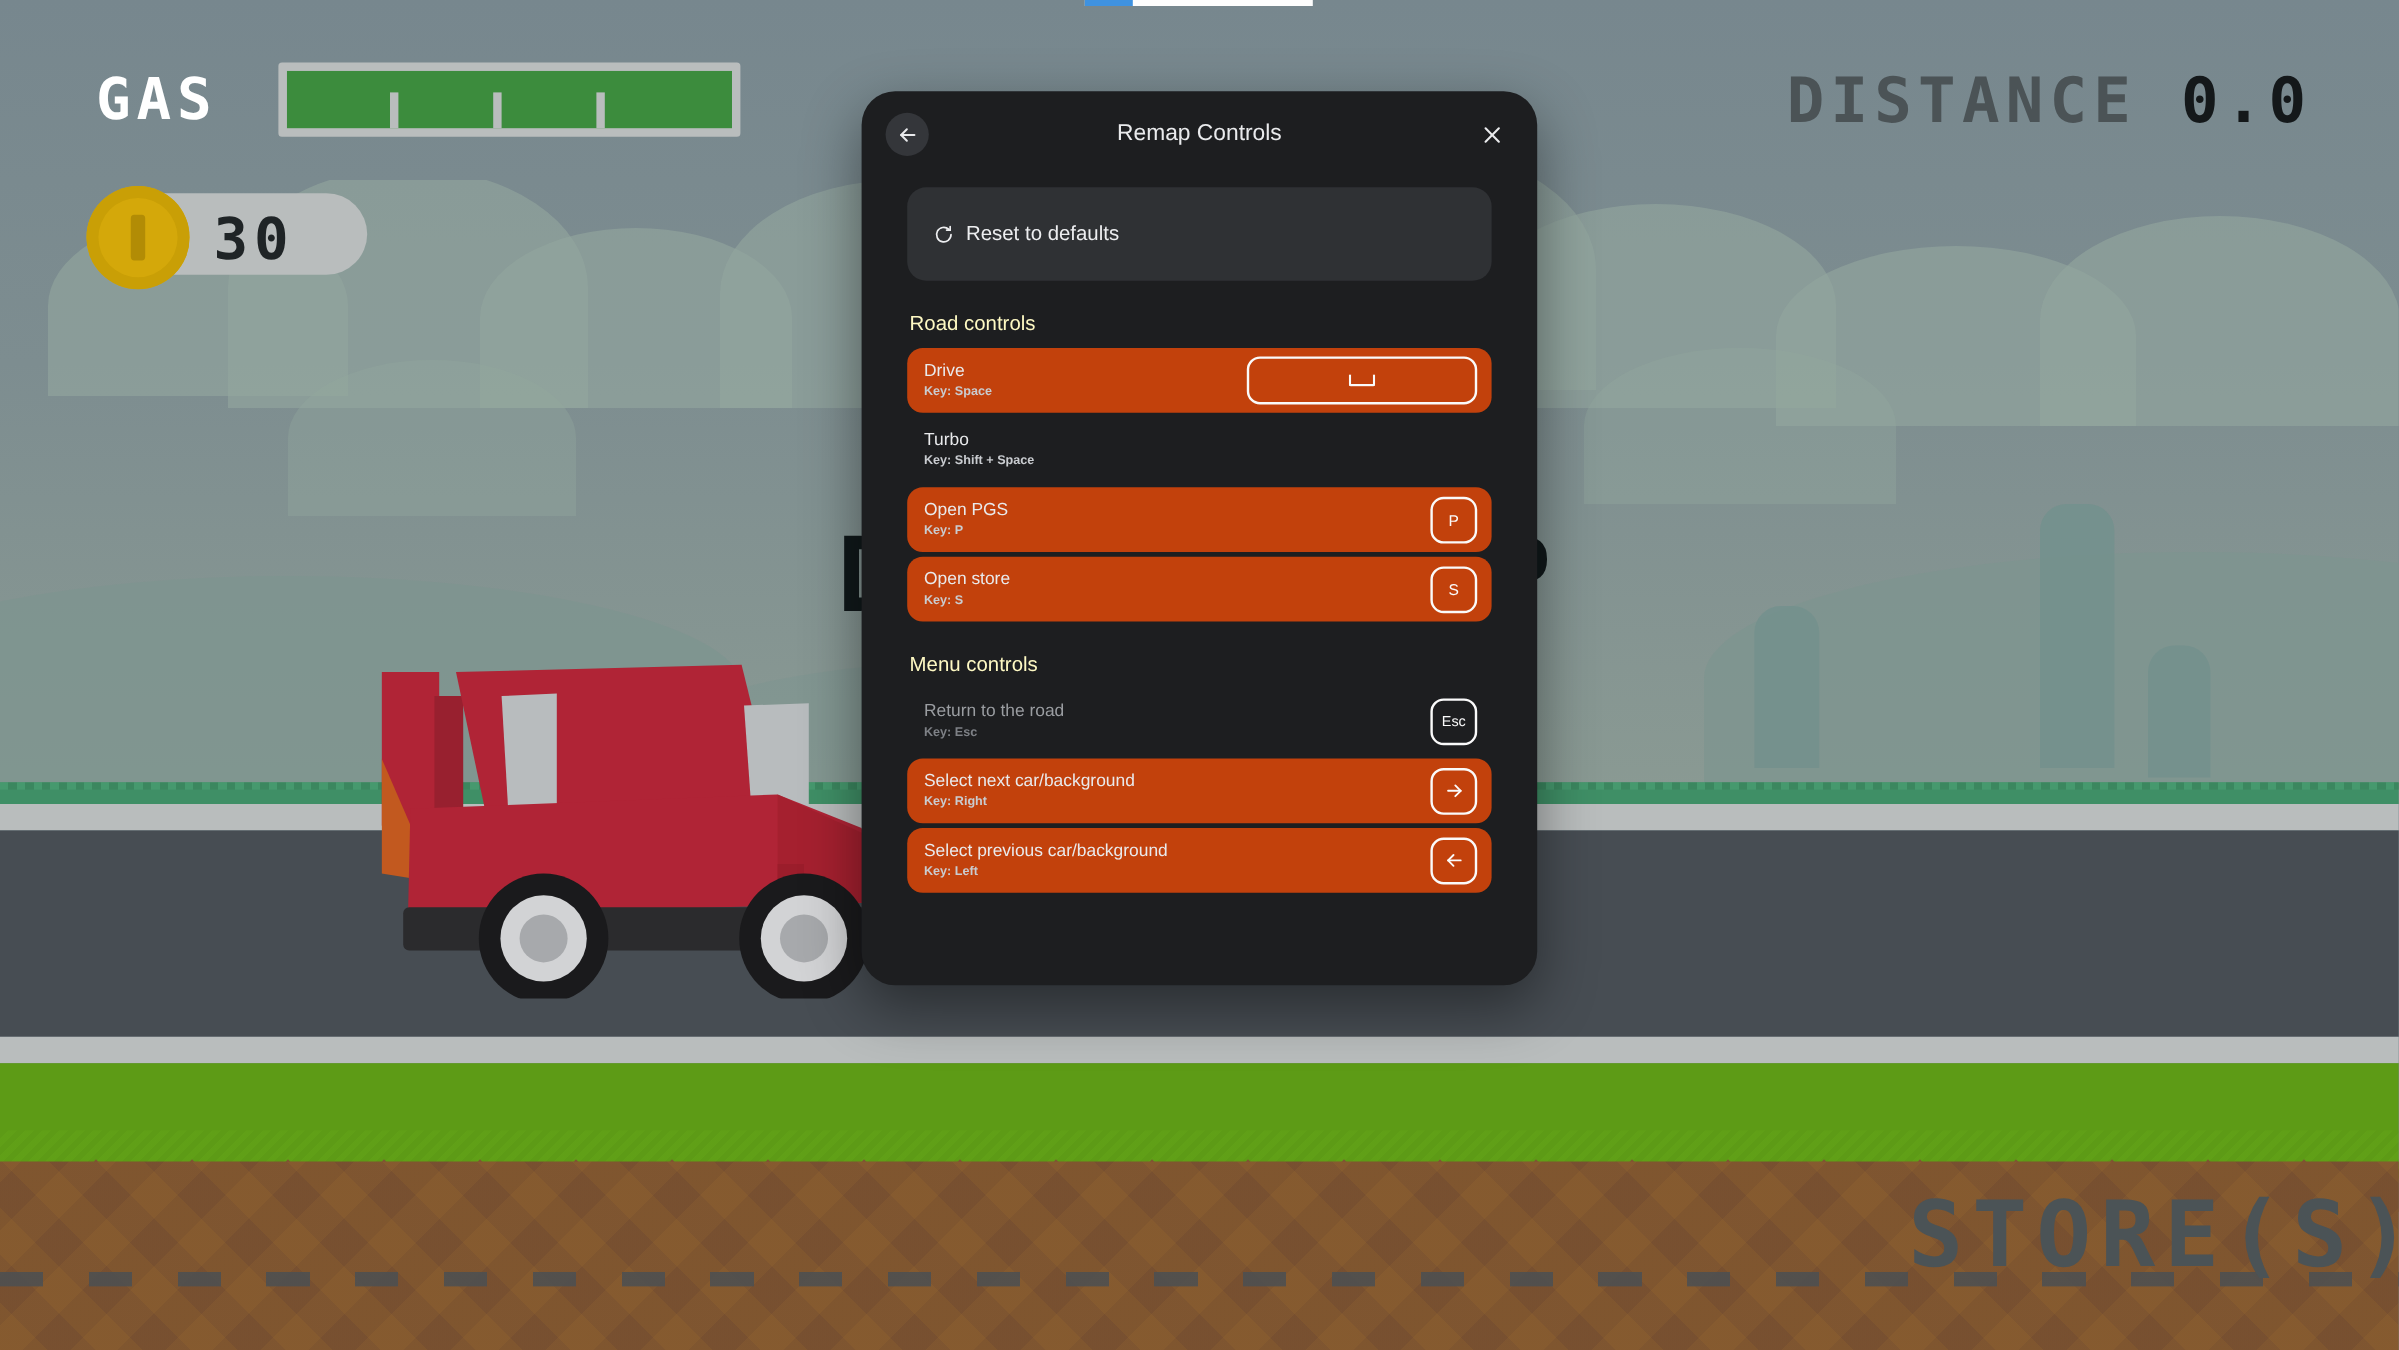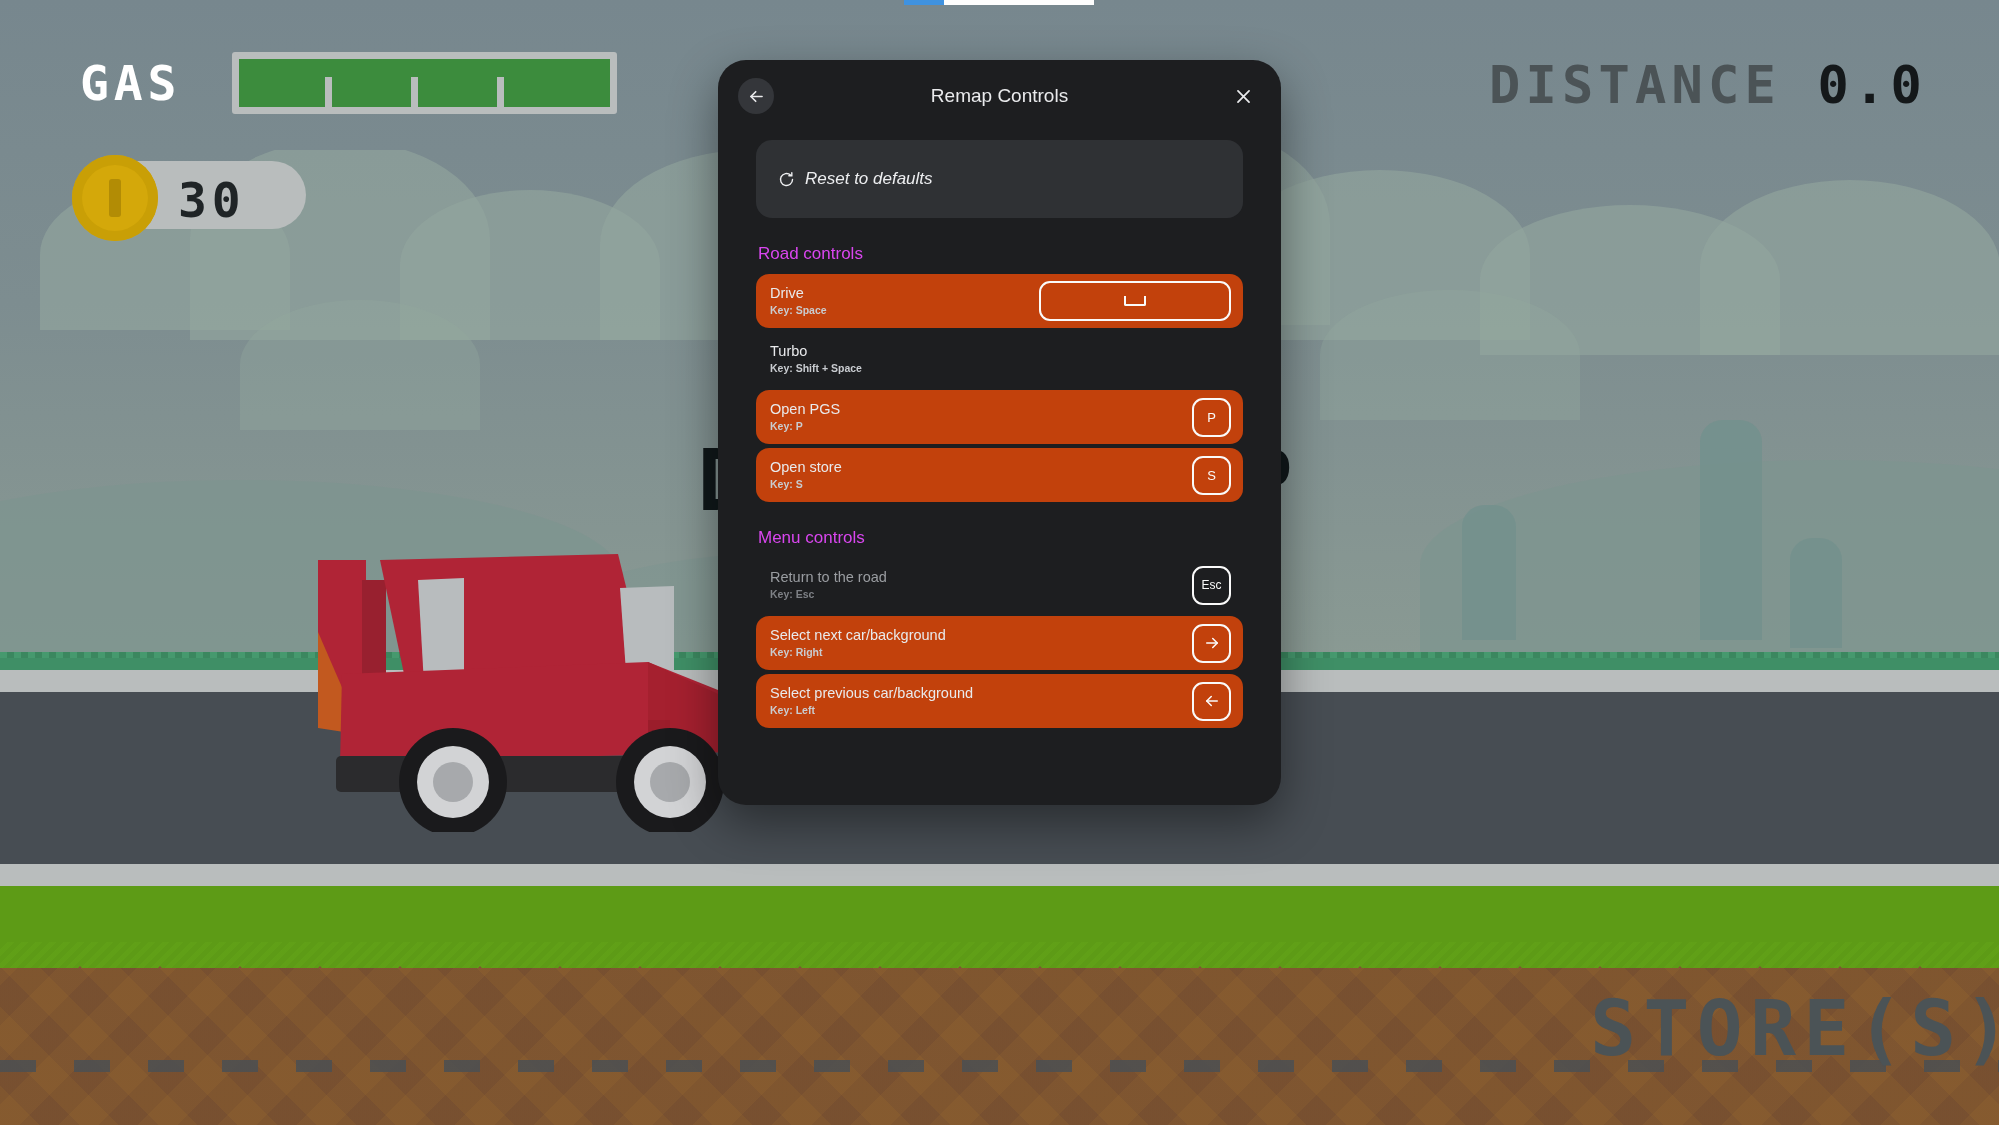--- a/index.html
+++ b/index.html
@@ -144,21 +144,21 @@
   
   .toploader {
     position:absolute; left:904px; top:0; width:190px; height:5px;
     background:#fdfdfd;
   }
   .toploader .fill { height:100%; width:21%; background:#3f92e0; }
 
   
   .scrim { position:absolute; inset:0; background:transparent; }
   .modal {
-    position:absolute; left:718px; top:60px; width:563px; height:745px;
+    position:absolute; left:718px; top:76px; width:563px; height:745px;
     background:#1d1e20; border-radius:28px;
     box-shadow: 0 18px 48px rgba(0,0,0,.42);
     overflow:hidden;
     display:flex; flex-direction:column;
   }
   .modal-head {
     position:relative; height:72px; flex:0 0 72px;
     display:flex; align-items:center; justify-content:center;
   }
   .modal-title {
@@ -175,27 +175,27 @@
   .circ-btn.close { right:20px; background:transparent; }
   .circ-btn svg { display:block; }
 
   .modal-body {
     flex:1 1 auto; overflow:hidden;
     padding: 8px 38px 0 38px;
   }
   .reset-card {
     height:78px; border-radius:16px; background:#2f3134;
     display:flex; align-items:center; gap:10px;
-    padding:0 22px; cursor:pointer; margin-bottom:12px;font-style:italic;
+    padding:0 22px; cursor:pointer; margin-bottom:12px;
   }
   .reset-card .lbl { font-size:17px; color:#edeef0; }
   .reset-ico { width:17px; height:17px; display:block; color:#edeef0; }
 
   .section-title {
-    font-size:17px; color:#d946ef; font-weight:400;
+    font-size:17px; color:#fef9c3; font-weight:400;
     margin: 26px 0 10px 2px;
   }
 
   .row {
     position:relative; height:54px; border-radius:13px;
     display:flex; align-items:center; justify-content:space-between;
     padding: 0 12px 0 14px; margin-bottom:4px;
     background:#c2410c;
   }
   .row.plain { background:transparent; }

